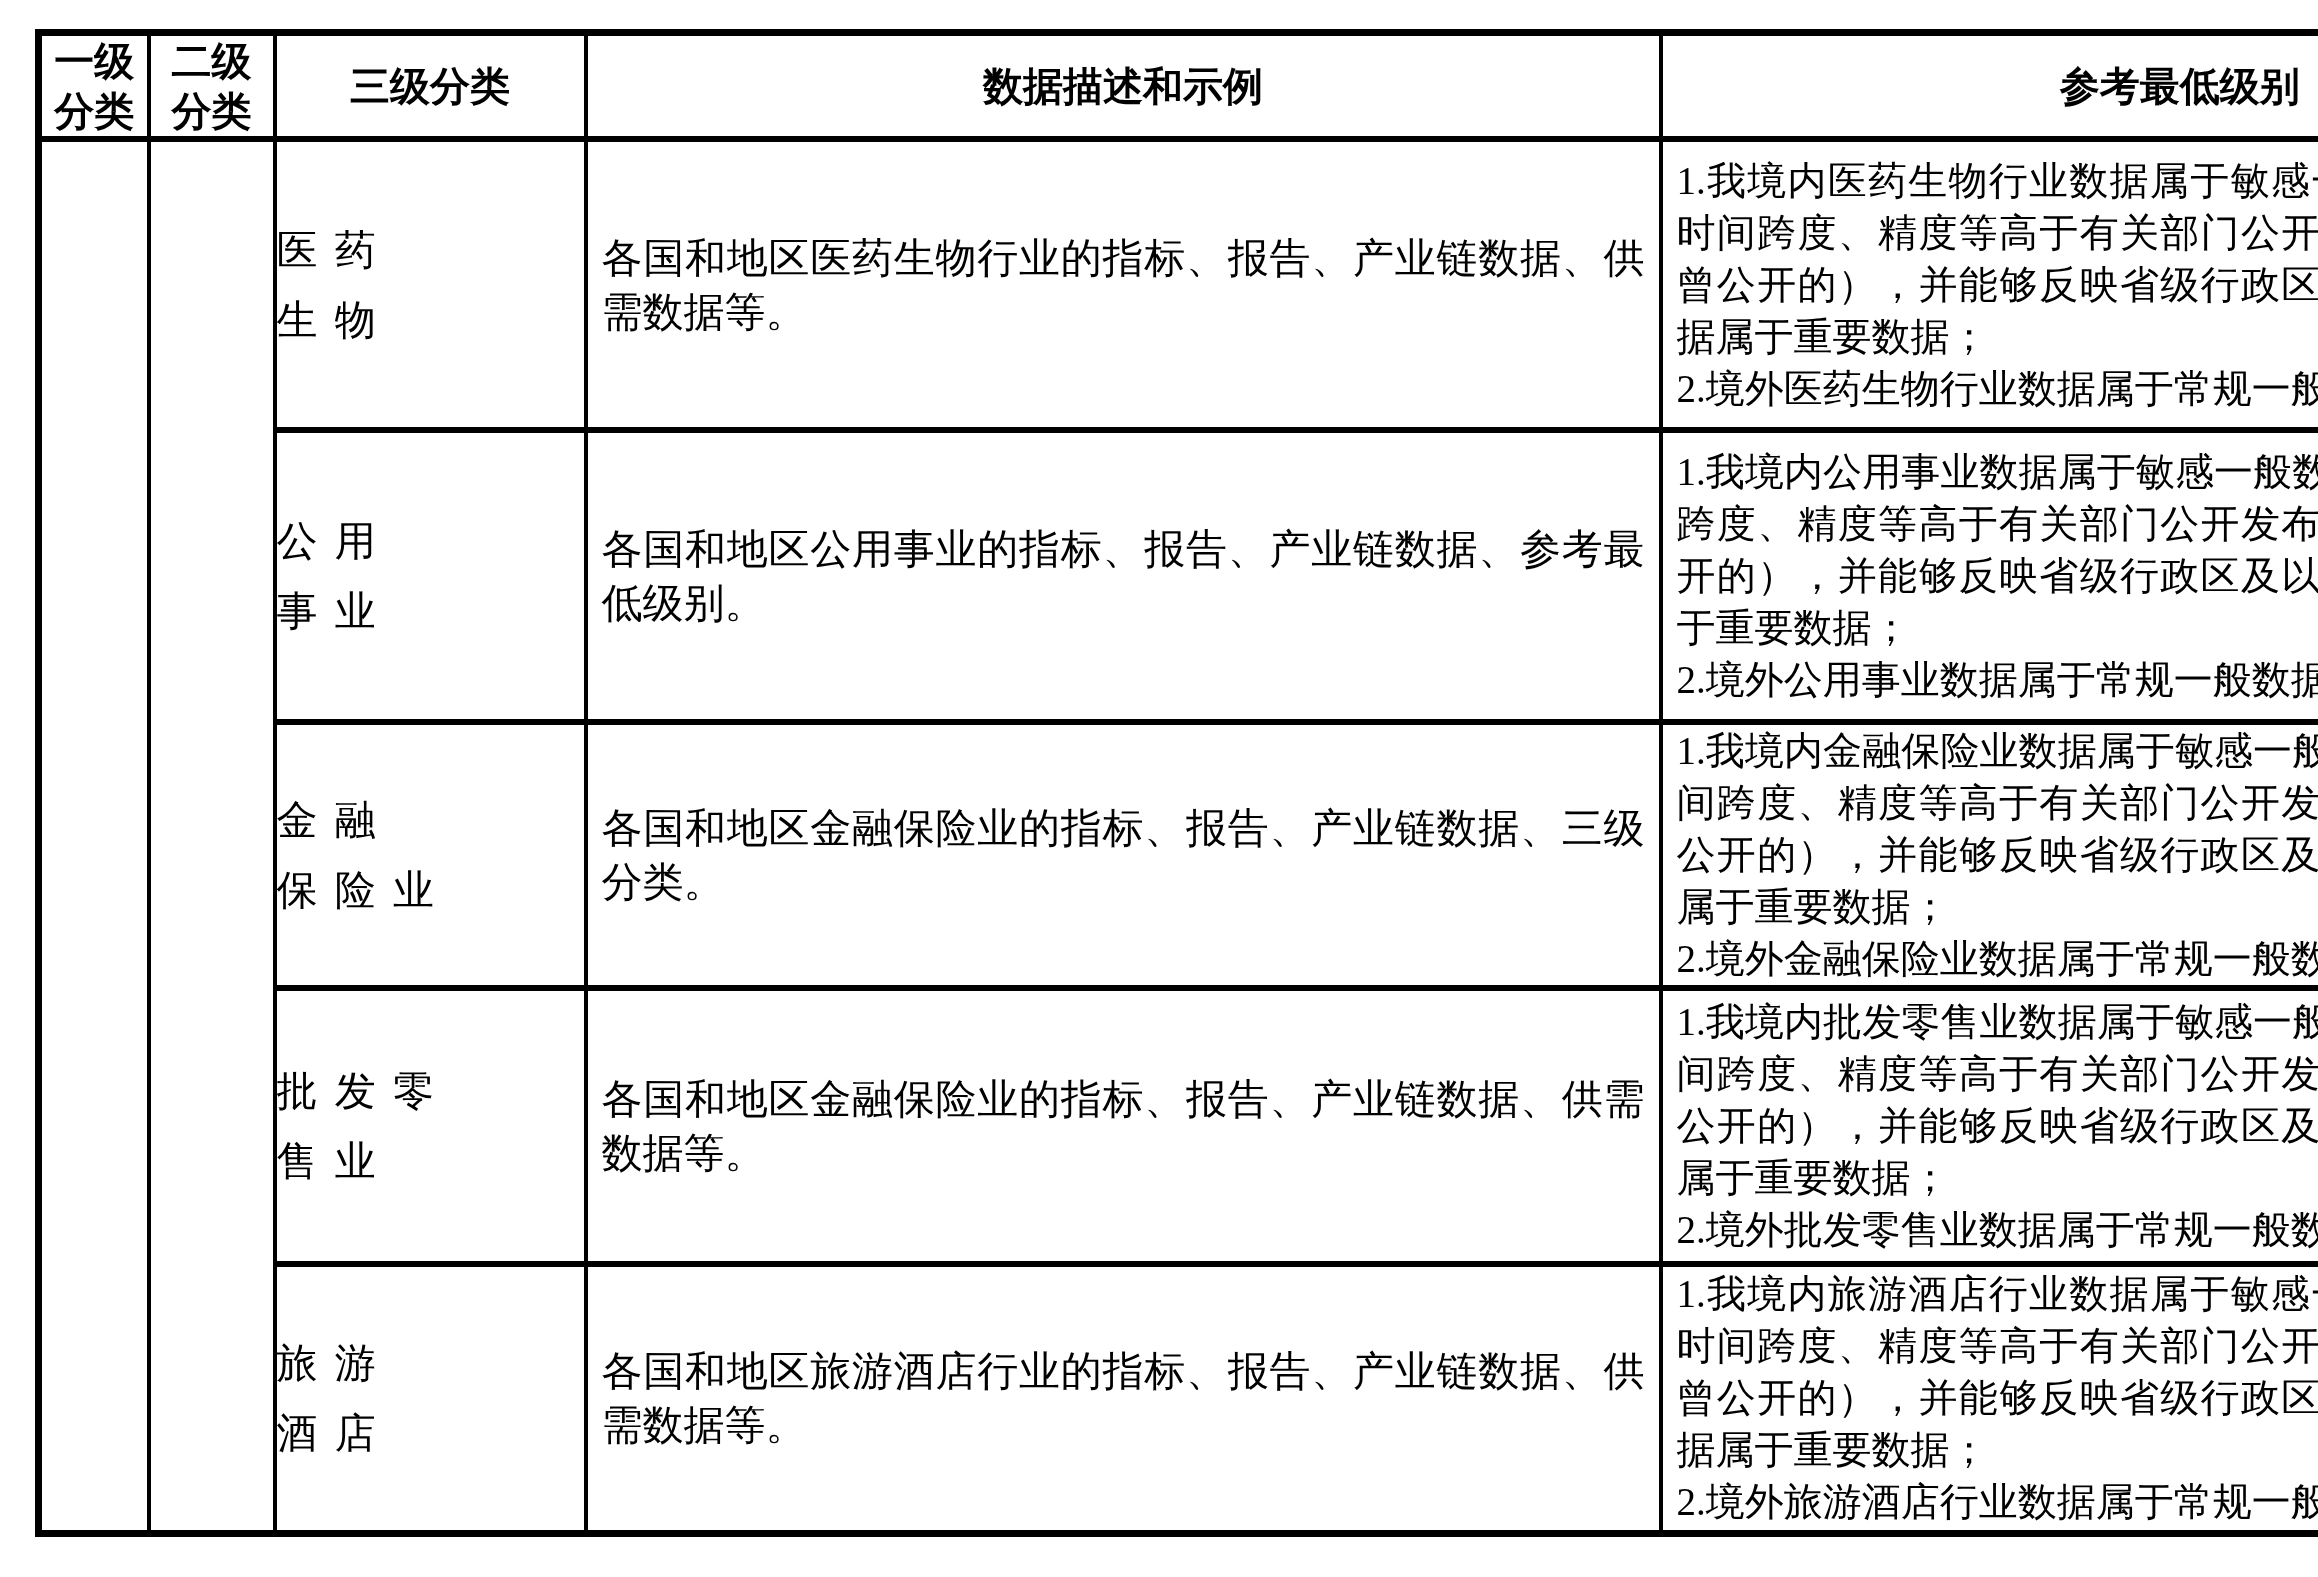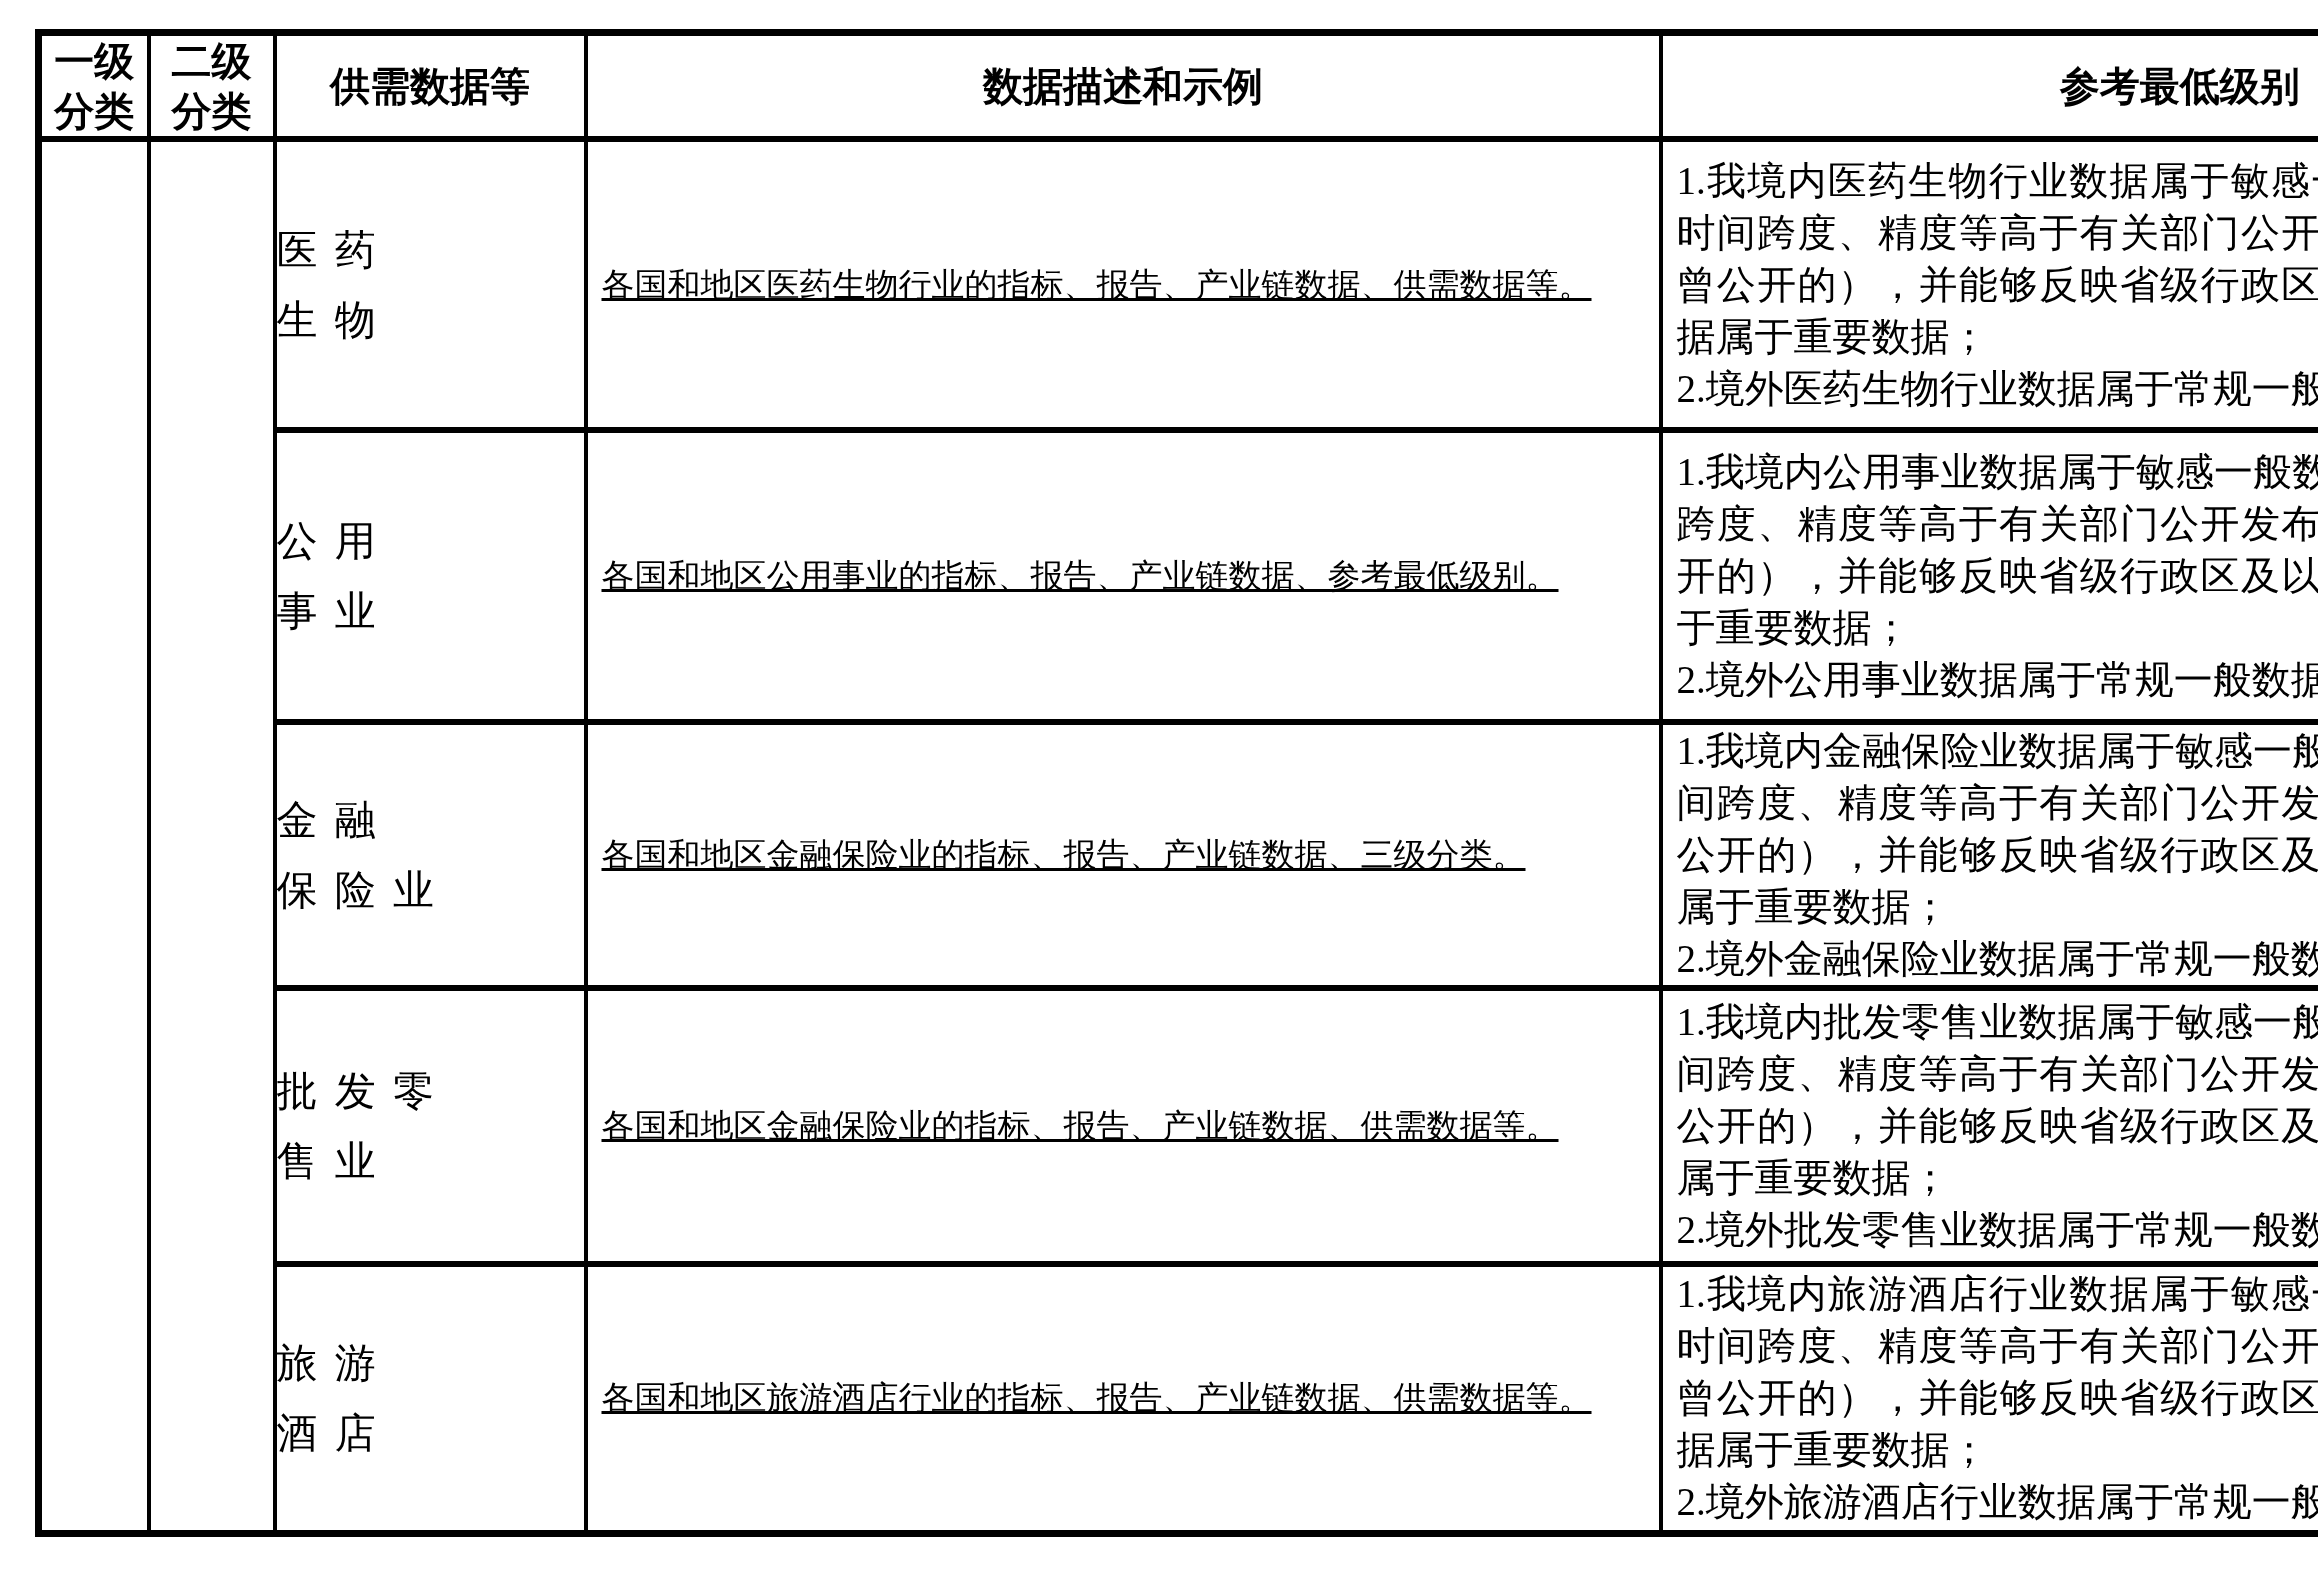--- a/index.html
+++ b/index.html
@@ -59,25 +59,24 @@
 
   td.l3-cell {
     font-size: 41px;
     line-height: 70px;
     text-align: left;
     letter-spacing: 0.42em;
     white-space: pre-line;
   }
 
   td.desc-cell {
-    font-size: 33px;
+    font-size: 41px;
     line-height: 54px;
     text-align: justify;
     padding: 0 14px;
-    text-decoration: underline;
   }
 
   td.ref-cell {
     font-size: 39px;
     line-height: 52px;
     text-align: justify;
     padding: 0 14px;
     white-space: pre-line;
   }
 
@@ -96,21 +95,21 @@
         <col class="c3">
         <col class="c4">
         <col class="c5">
     </colgroup>
     <thead>
       <tr class="hrow">
         <th>一级
 分类</th>
         <th>二级
 分类</th>
-        <th>供需数据等</th>
+        <th>三级分类</th>
         <th>数据描述和示例</th>
         <th>参考最低级别</th>
       </tr>
     </thead>
     <tbody>
       <tr class="brow1">
         <td class="empty-cell" rowspan="5"></td>
         <td class="empty-cell" rowspan="5"></td>
         <td class="l3-cell">医药
 生物</td>

